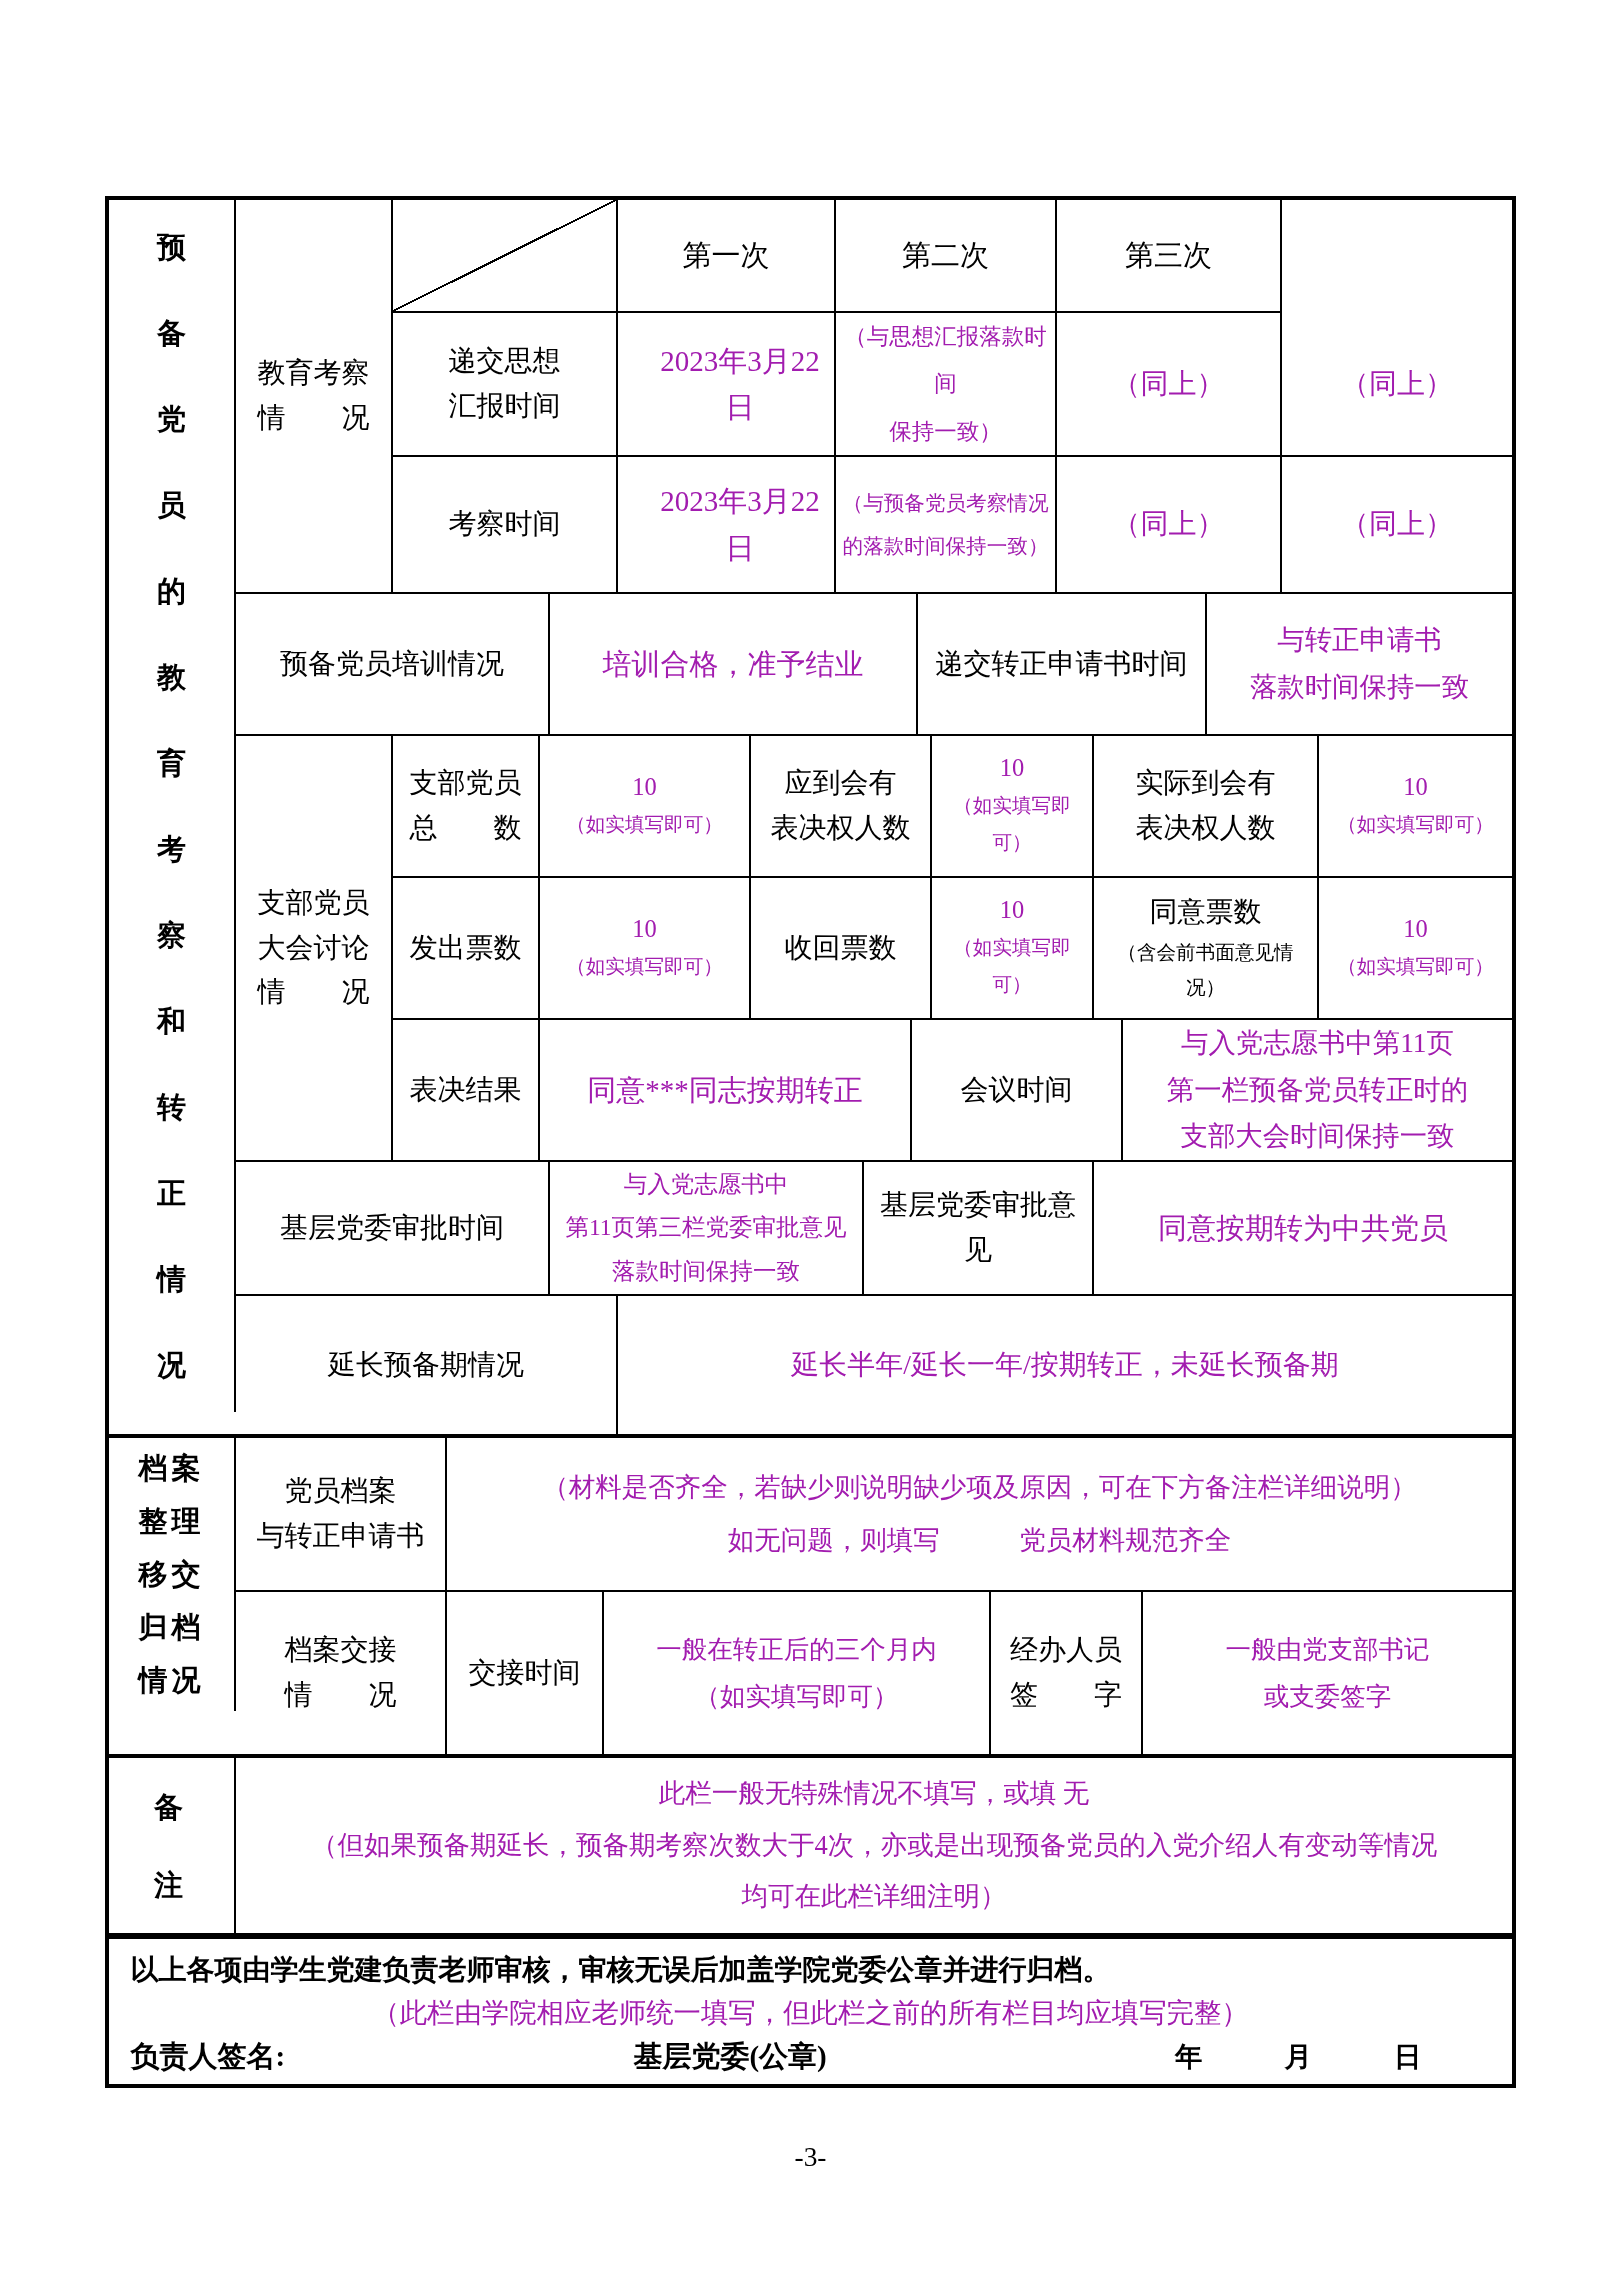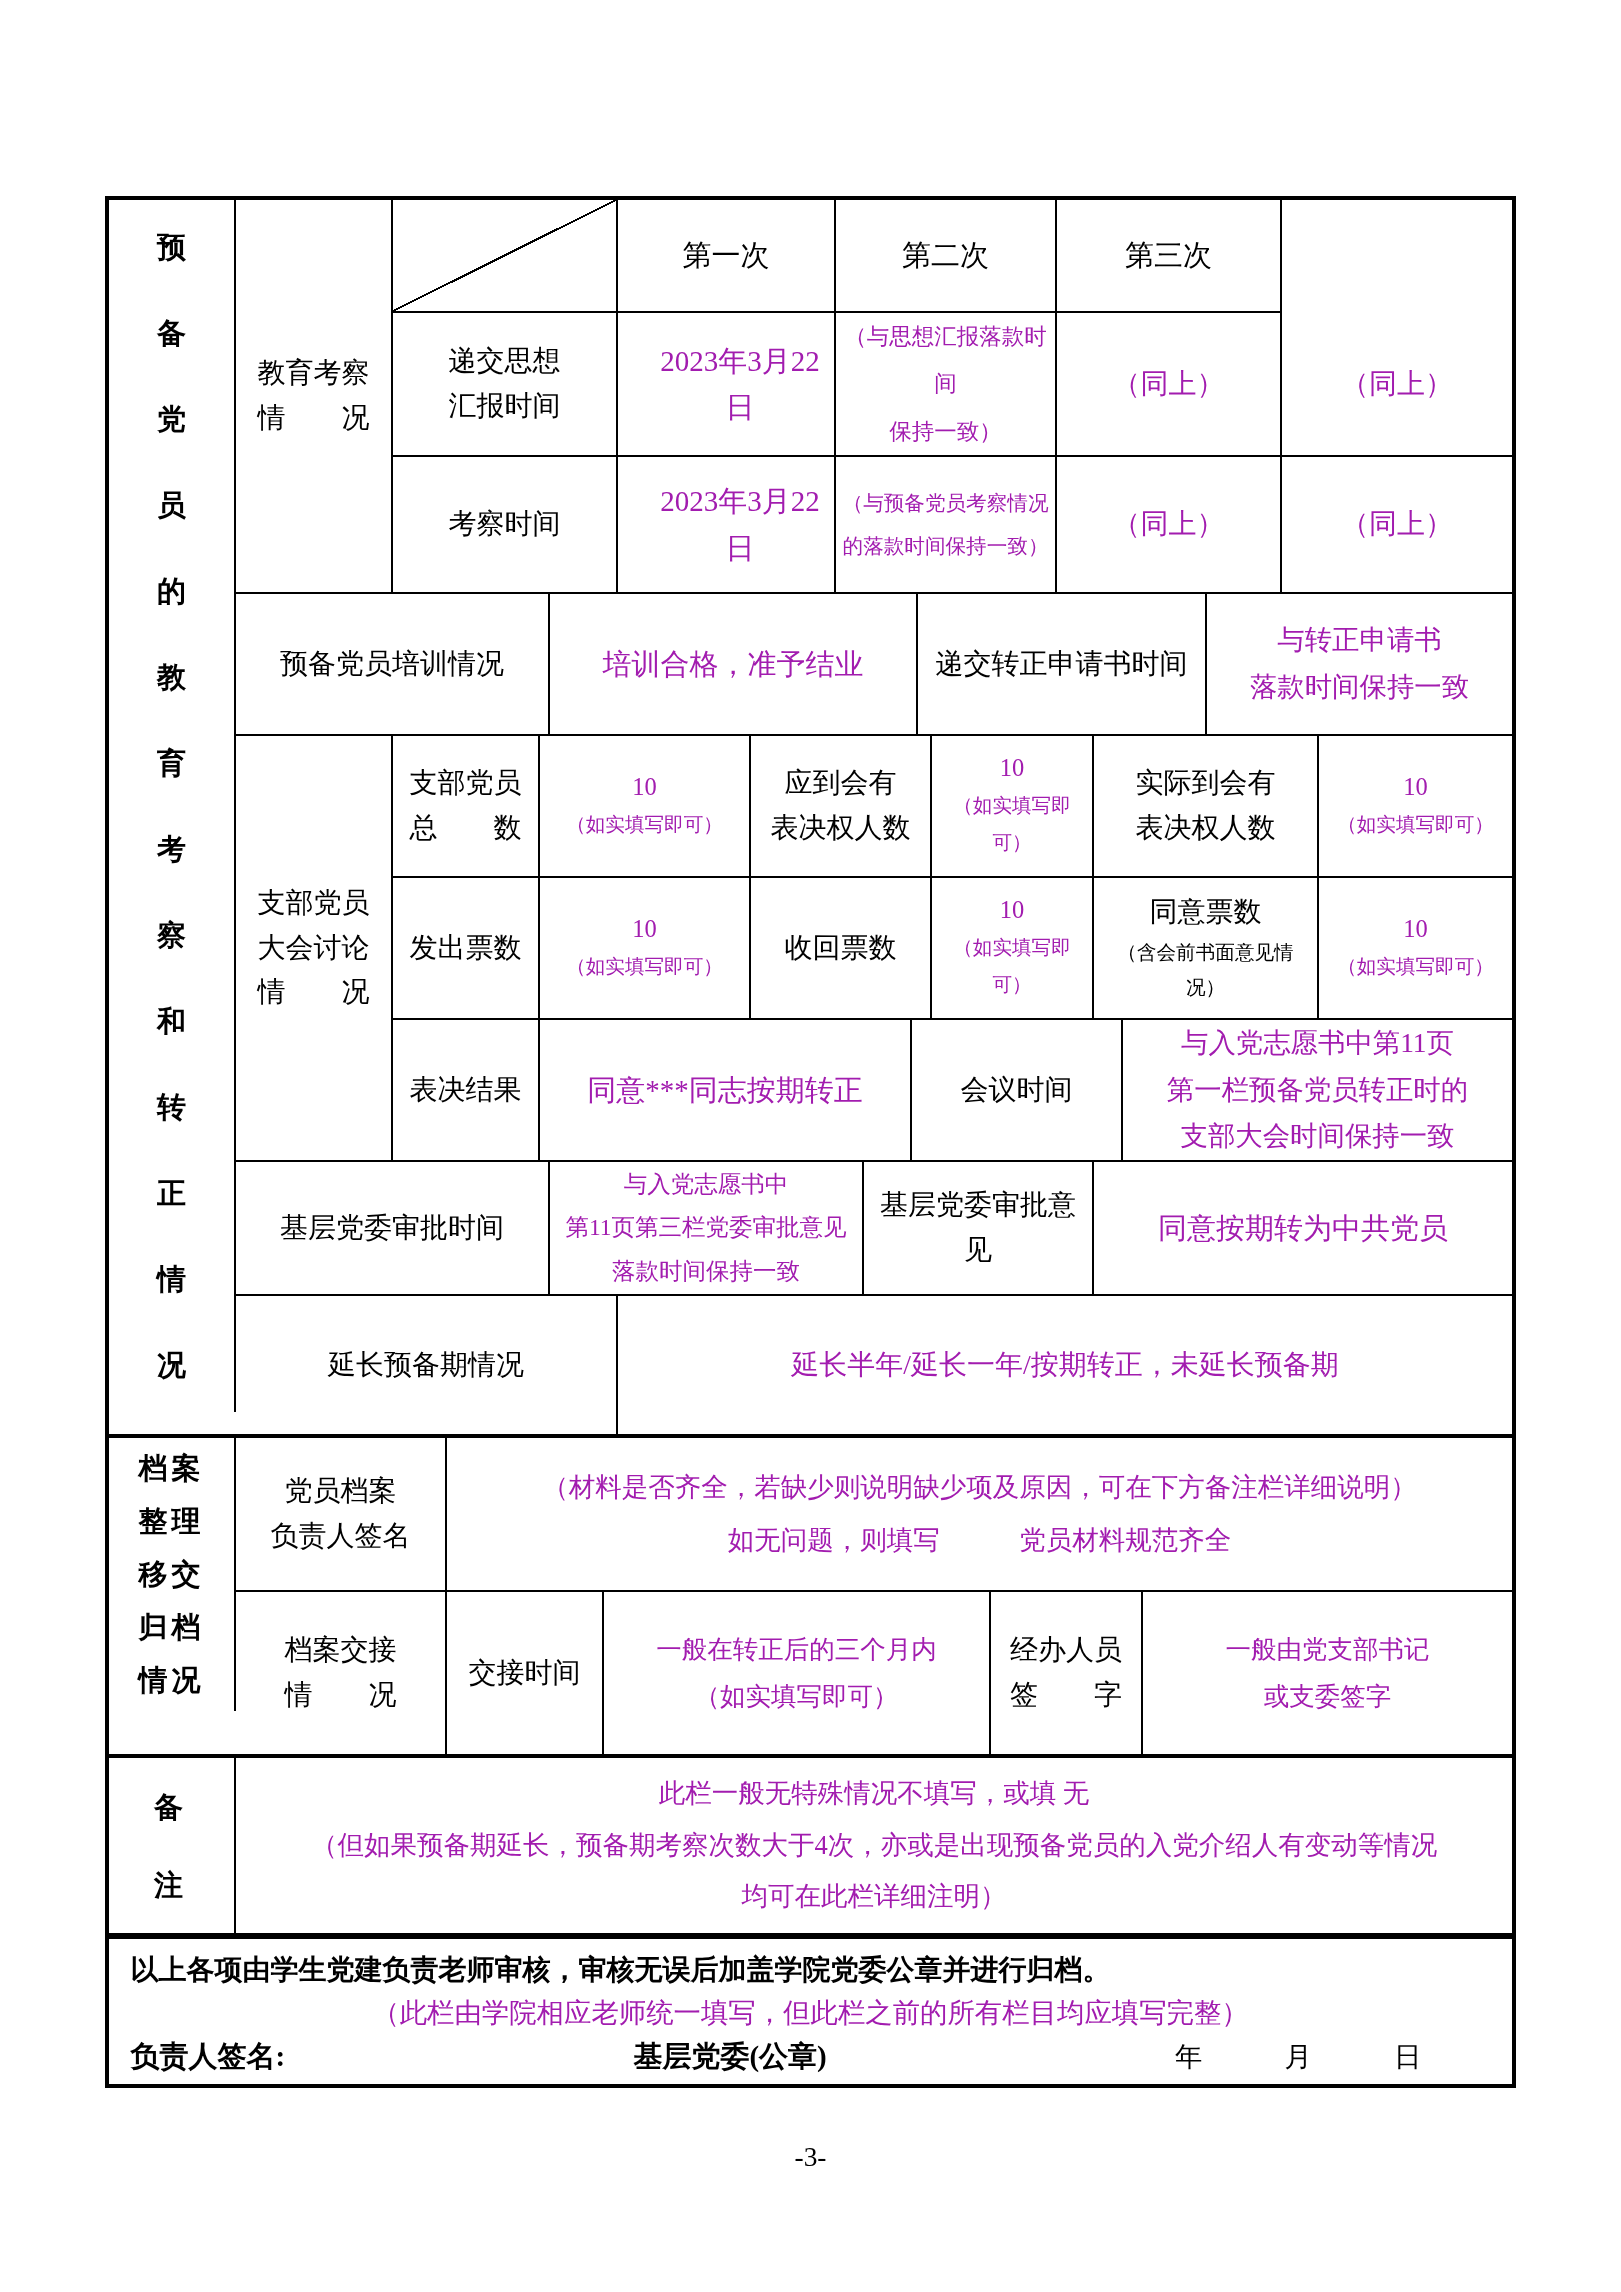--- a/index.html
+++ b/index.html
@@ -58,21 +58,21 @@
   .numnote { font-size: 19.6px; line-height: 1.9; }
   .sublab { font-size: 19.6px; line-height: 1.8; }
   .f-arch { font-size: 26.5px; line-height: 2.0; }
   .f-hand { font-size: 25.5px; line-height: 1.85; }
   .f-remark { font-size: 26.5px; line-height: 1.95; }
   .bottom { padding: 11.8px 21.6px 7.8px 21.6px; display: flex; flex-direction: column; gap: 5.9px; }
   .bt1 { font-weight: bold; font-size: 28px; text-align: left; }
   .bt2 { font-size: 27.4px; text-align: center; }
   .bt3 { display: flex; align-items: baseline; font-weight: bold; font-size: 29px; }
   .bt3 .seal { flex: 1; text-align: center; }
-  .bt3 .date { font-weight: normal; font-size: 27.4px; padding-right: 69px; }
+  .bt3 .date { font-weight: bold; font-size: 27.4px; padding-right: 69px; }
   .pageno {
     position: absolute; top: 2142px; left: 0; width: 100%;
     text-align: center; font-size: 27.4px;
   }
 </style>
 </head>
 <body>
 
 <div class="page">
   <div class="tbl">
@@ -207,21 +207,21 @@
 
     <div class="sect sect-b5">
       <div class="c nb side v2">档案
 整理
 移交
 归档
 情况</div>
       <div class="main">
         <div class="row" style="height:154px">
           <div class="c" style="width:211px">党员档案
-负责人签名</div>
+与转正申请书</div>
           <div class="c red f-arch grow nr">（材料是否齐全，若缺少则说明缺少项及原因，可在下方备注栏详细说明）
 如无问题，则填写　　　党员材料规范齐全</div>
         </div>
         <div class="row" style="height:162px">
           <div class="c nb" style="width:211px">档案交接
 情　　况</div>
           <div class="c nb" style="width:157px">交接时间</div>
           <div class="c nb red f-hand" style="width:387px">一般在转正后的三个月内
 （如实填写即可）</div>
           <div class="c nb" style="width:152px">经办人员

